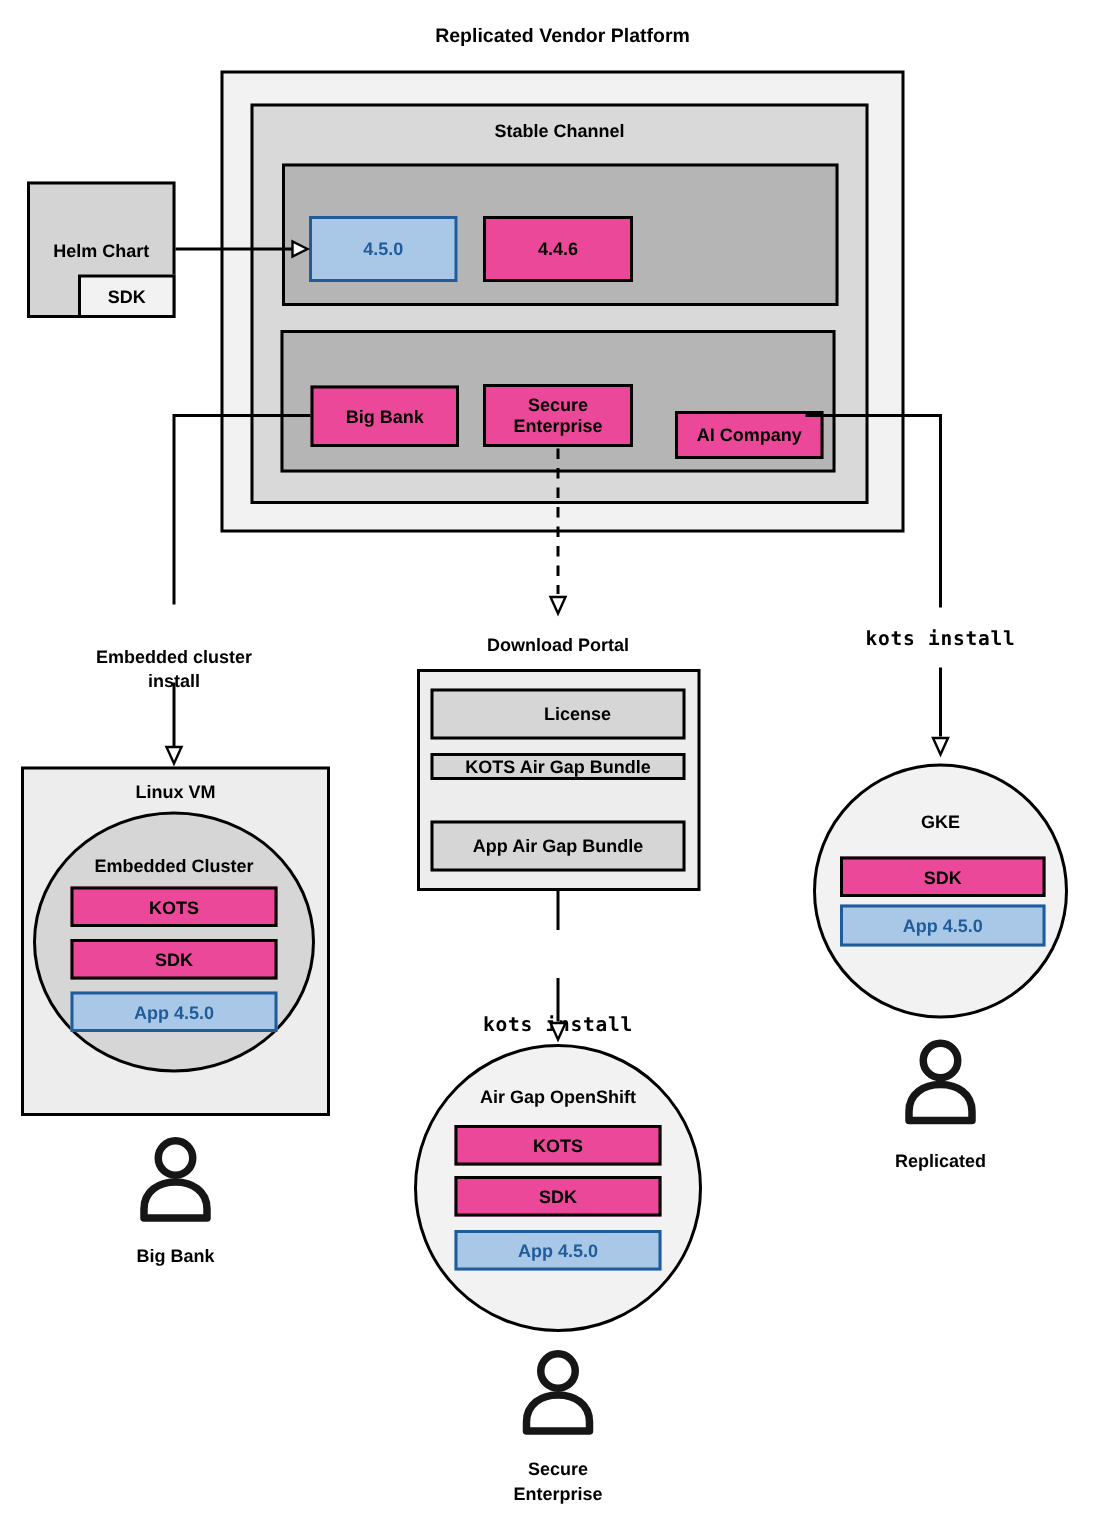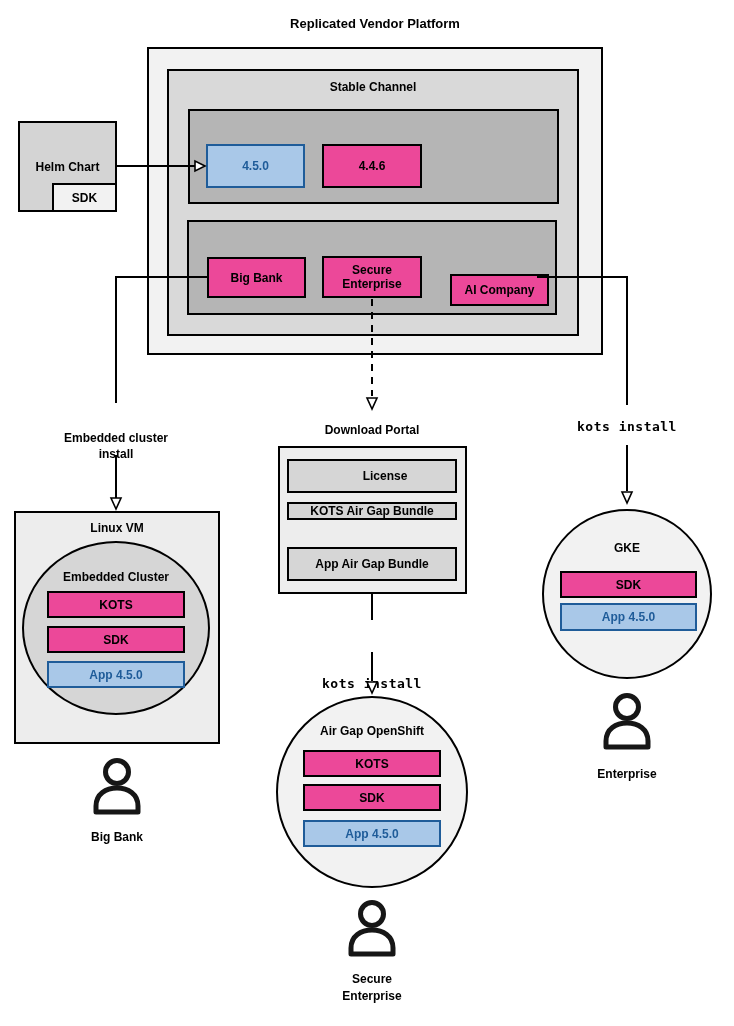--- a/index.html
+++ b/index.html
@@ -90,21 +90,21 @@
   <svg class="person" style="left:344px;top:899px;" width="56" height="62" viewBox="0 0 56 62">
     <circle cx="28" cy="15" r="11.5" fill="none" stroke="#161616" stroke-width="5"></circle>
     <path d="M7 55 L7 49 C7 37 17 31 28 31 C39 31 49 37 49 49 L49 55 Z" fill="none" stroke="#161616" stroke-width="5" stroke-linejoin="round"></path>
   </svg>
   <div class="lbl" style="left:322px;top:971px;width:100px;line-height:17px;">Secure Enterprise</div>
 
   <svg class="person" style="left:599px;top:692px;" width="56" height="62" viewBox="0 0 56 62">
     <circle cx="28" cy="15" r="11.5" fill="none" stroke="#161616" stroke-width="5"></circle>
     <path d="M7 55 L7 49 C7 37 17 31 28 31 C39 31 49 37 49 49 L49 55 Z" fill="none" stroke="#161616" stroke-width="5" stroke-linejoin="round"></path>
   </svg>
-  <div class="lbl" style="left:567px;top:767px;width:120px;">Enterprise</div>
+  <div class="lbl" style="left:567px;top:767px;width:120px;">Replicated</div>
 
   <svg class="wires" width="734" height="1026" viewBox="0 0 734 1026">
     <g stroke="#000" stroke-width="2" fill="none">
 
       <path d="M117 166 H195"></path>
 
       <path d="M207 277 H116 V403"></path>
       <path d="M116 455 V498"></path>
 
       <path d="M372 299 V396" stroke-dasharray="7 6"></path>

